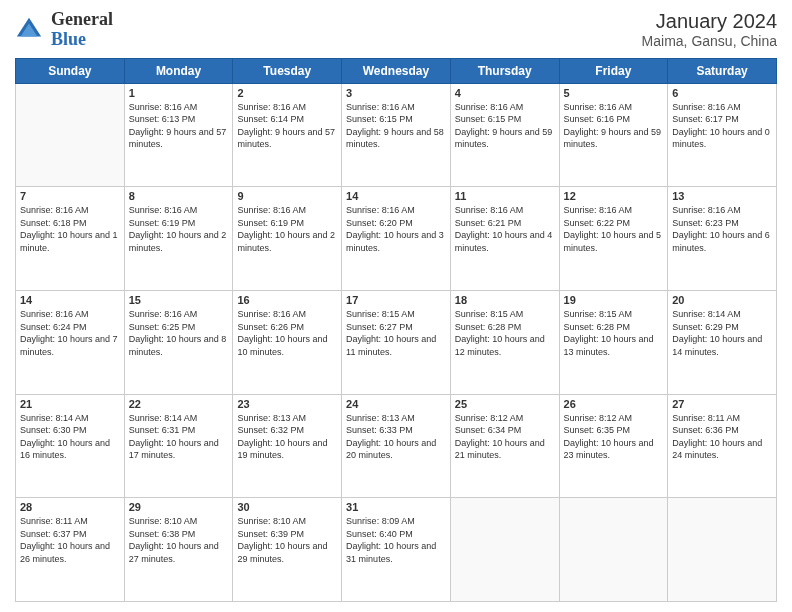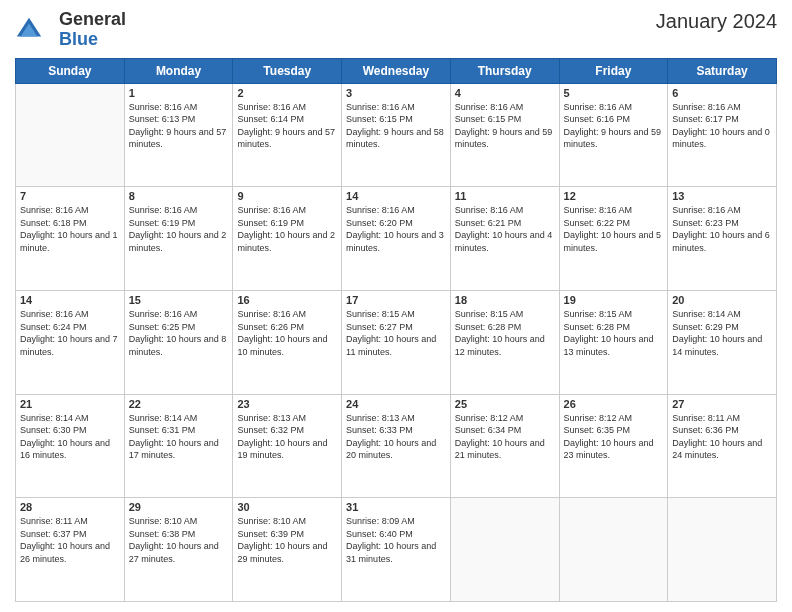--- a/index.html
+++ b/index.html
@@ -19,21 +19,22 @@
     }
     .header {
       display: flex;
       justify-content: space-between;
       align-items: flex-start;
       margin-bottom: 8px;
     }
     .logo {
       display: flex;
       align-items: center;
-      gap: 16px;
+      gap: 8px;
+      font-family: Liberation Serif, serif;
     }
     .logo-text {
       display: flex;
       flex-direction: column;
       line-height: 1.1;
     }
     .logo-general {
       font-size: 18px;
       font-weight: bold;
       color: #333;
@@ -110,20 +111,21 @@
         <polygon points="15,2 28,22 2,22" fill="#2a6db5"></polygon>
         <polygon points="15,8 24,22 6,22" fill="#5599d8"></polygon>
       </svg>
       <div class="logo-text">
         <span class="logo-general">General</span>
         <span class="logo-blue">Blue</span>
       </div>
     </div>
     <div class="title-block">
       <h1>January 2024</h1>
+      <h2>Maima, Gansu, China</h2>
     </div>
   </div>
 
   <table class="calendar">
     <thead>
       <tr>
       <th>Sunday</th>
           <th>Monday</th>
           <th>Tuesday</th>
           <th>Wednesday</th>

